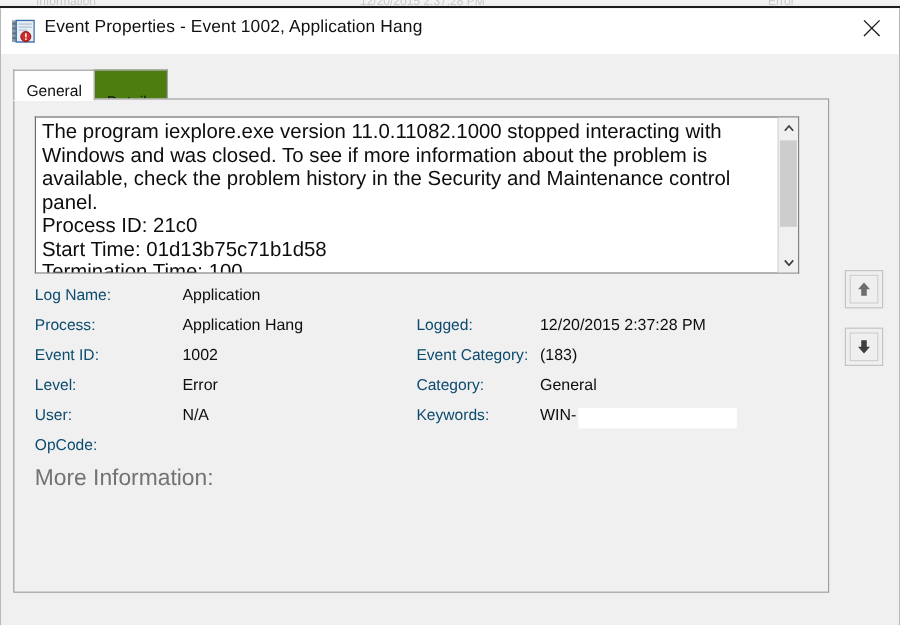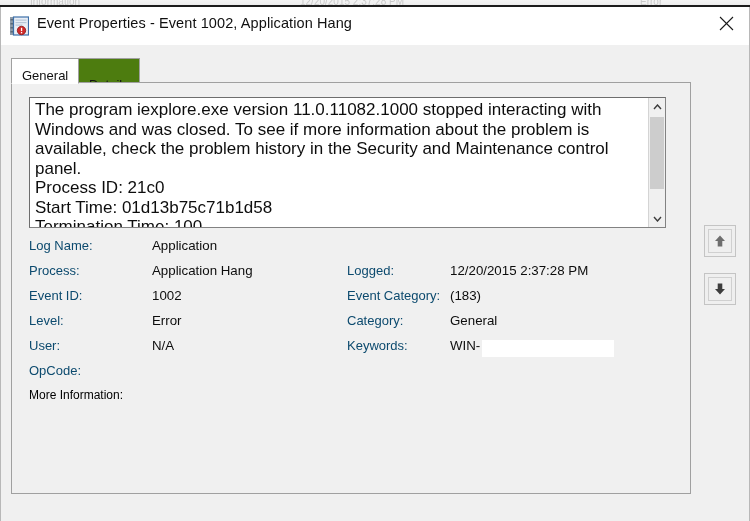--- a/index.html
+++ b/index.html
@@ -153,21 +153,21 @@
   .col-l .lbl { left: 17px; }
   .col-l .val { left: 140px; }
   .col-r .lbl { left: 335px; }
   .col-r .val { left: 438px; }
 
   #redact {
     position: absolute; left: 470px; top: 2px;
     width: 132px; height: 17px; background: #ffffff;
   }
 
-  #more-info-label { position: absolute; left: 17px; font-size: 12px; color: #000000; }
+  #more-info-label { position: absolute; left: 17px; font-size: 19px; color: #737373; }
   #more-info-link {
     position: absolute; left: 143px;
     font-size: 13.3px; color: #1414dc;
     text-decoration: underline; cursor: default; white-space: nowrap;
   }
 
   
   .navbtn {
     position: absolute; left: 703px; width: 32px; height: 32px;
     background: #efefef;

